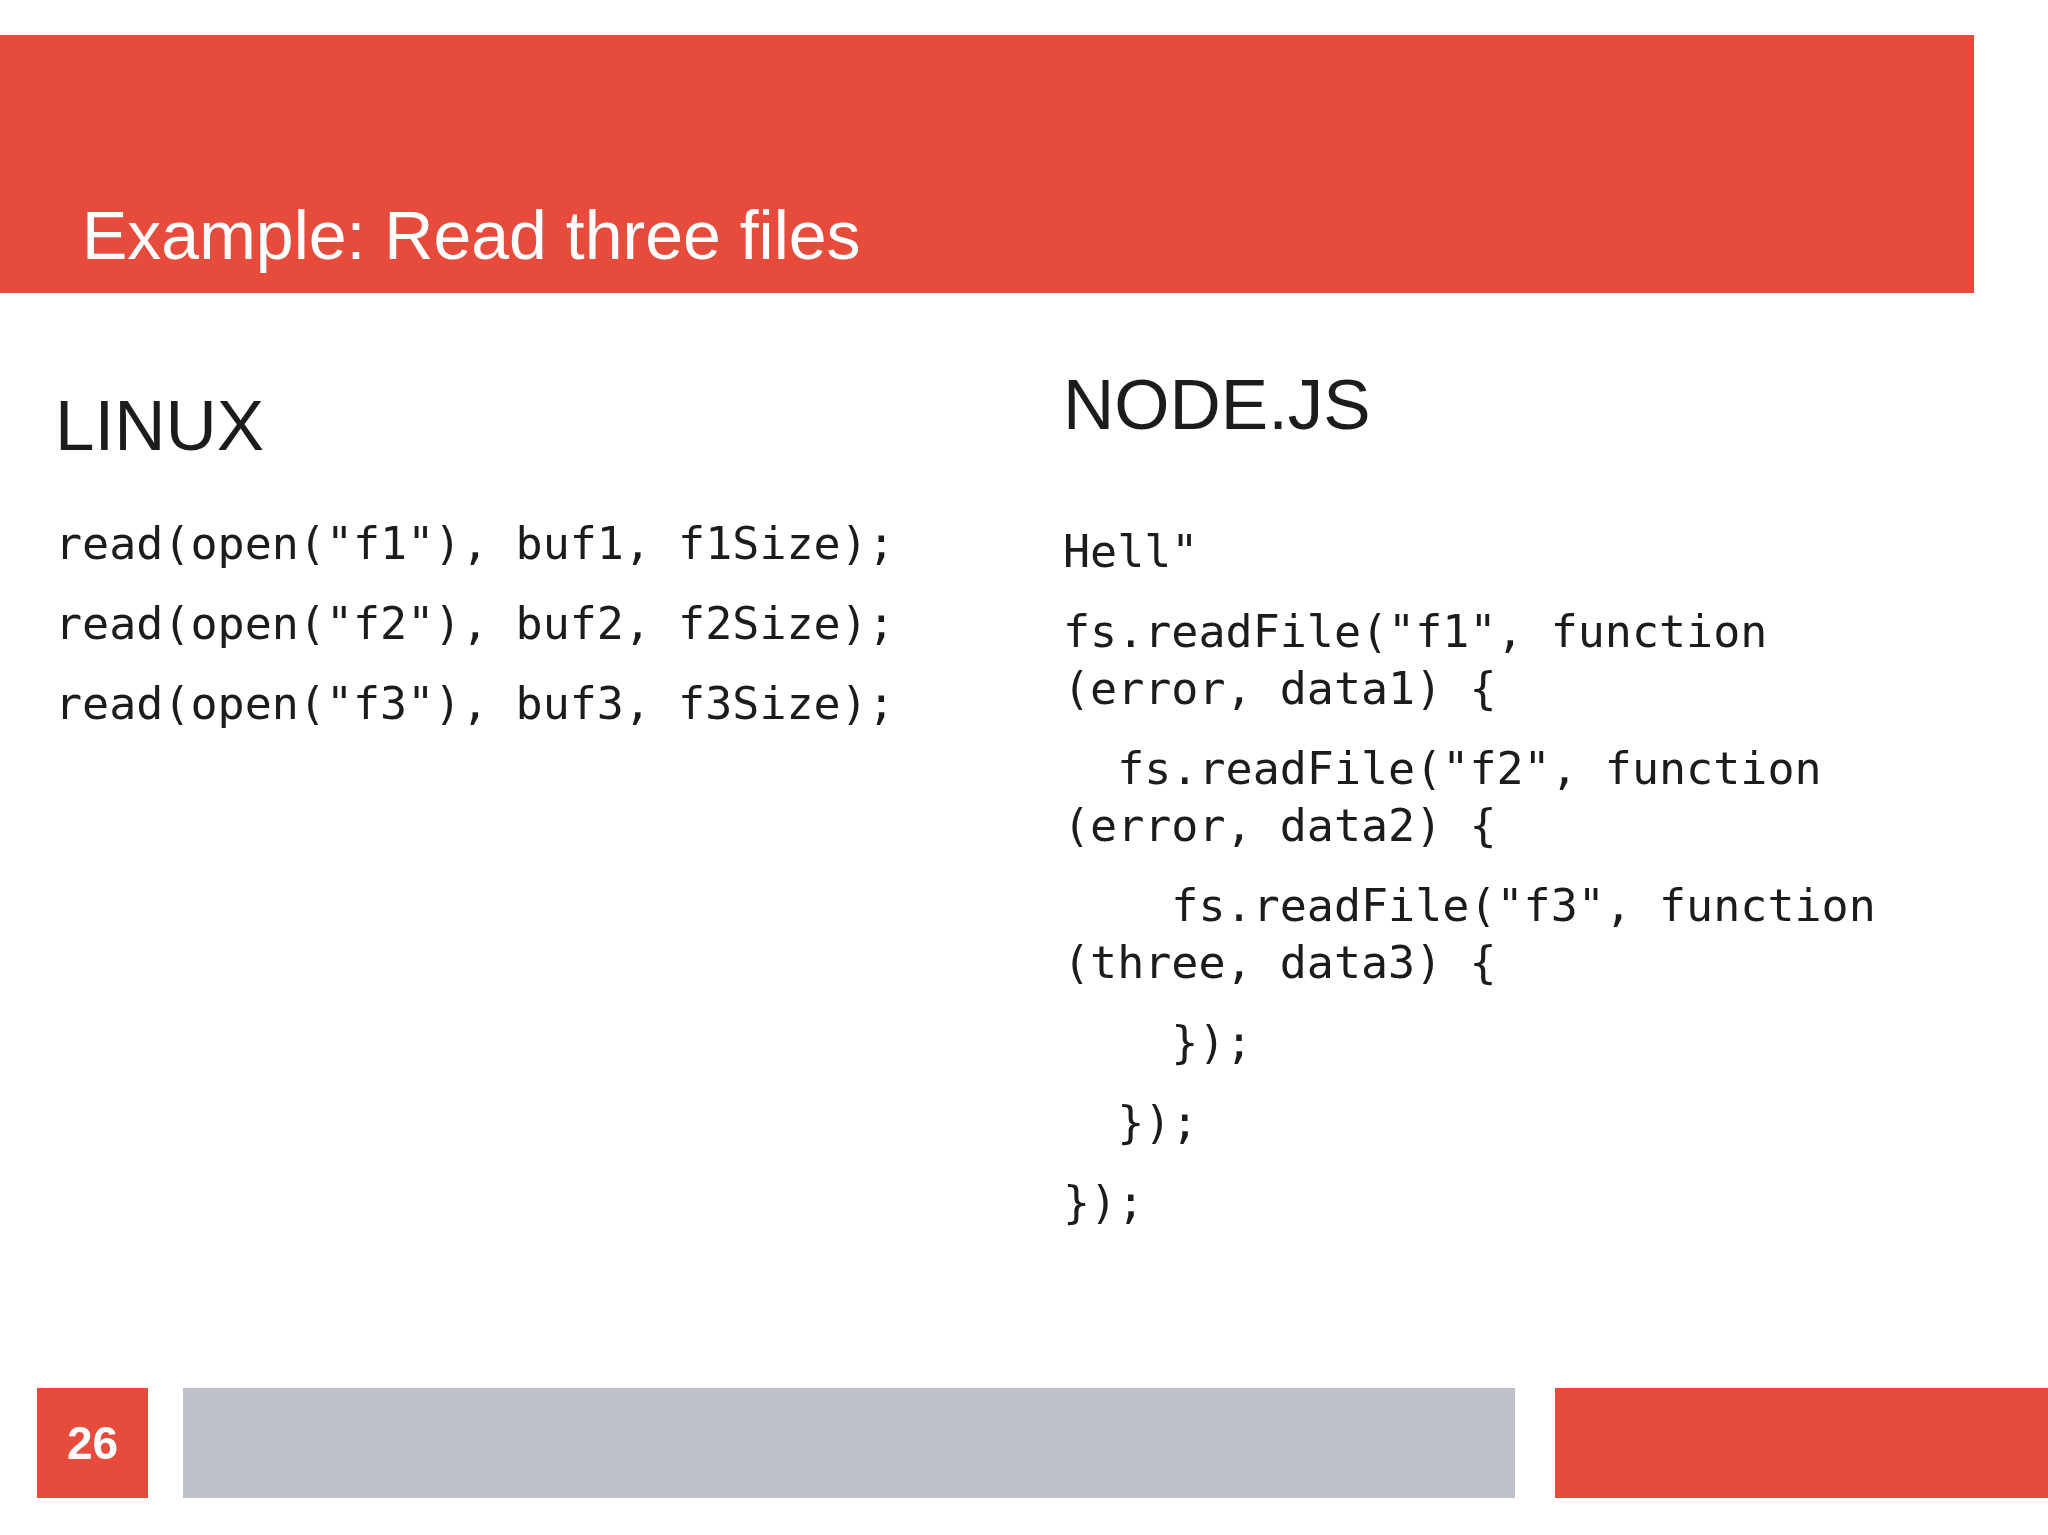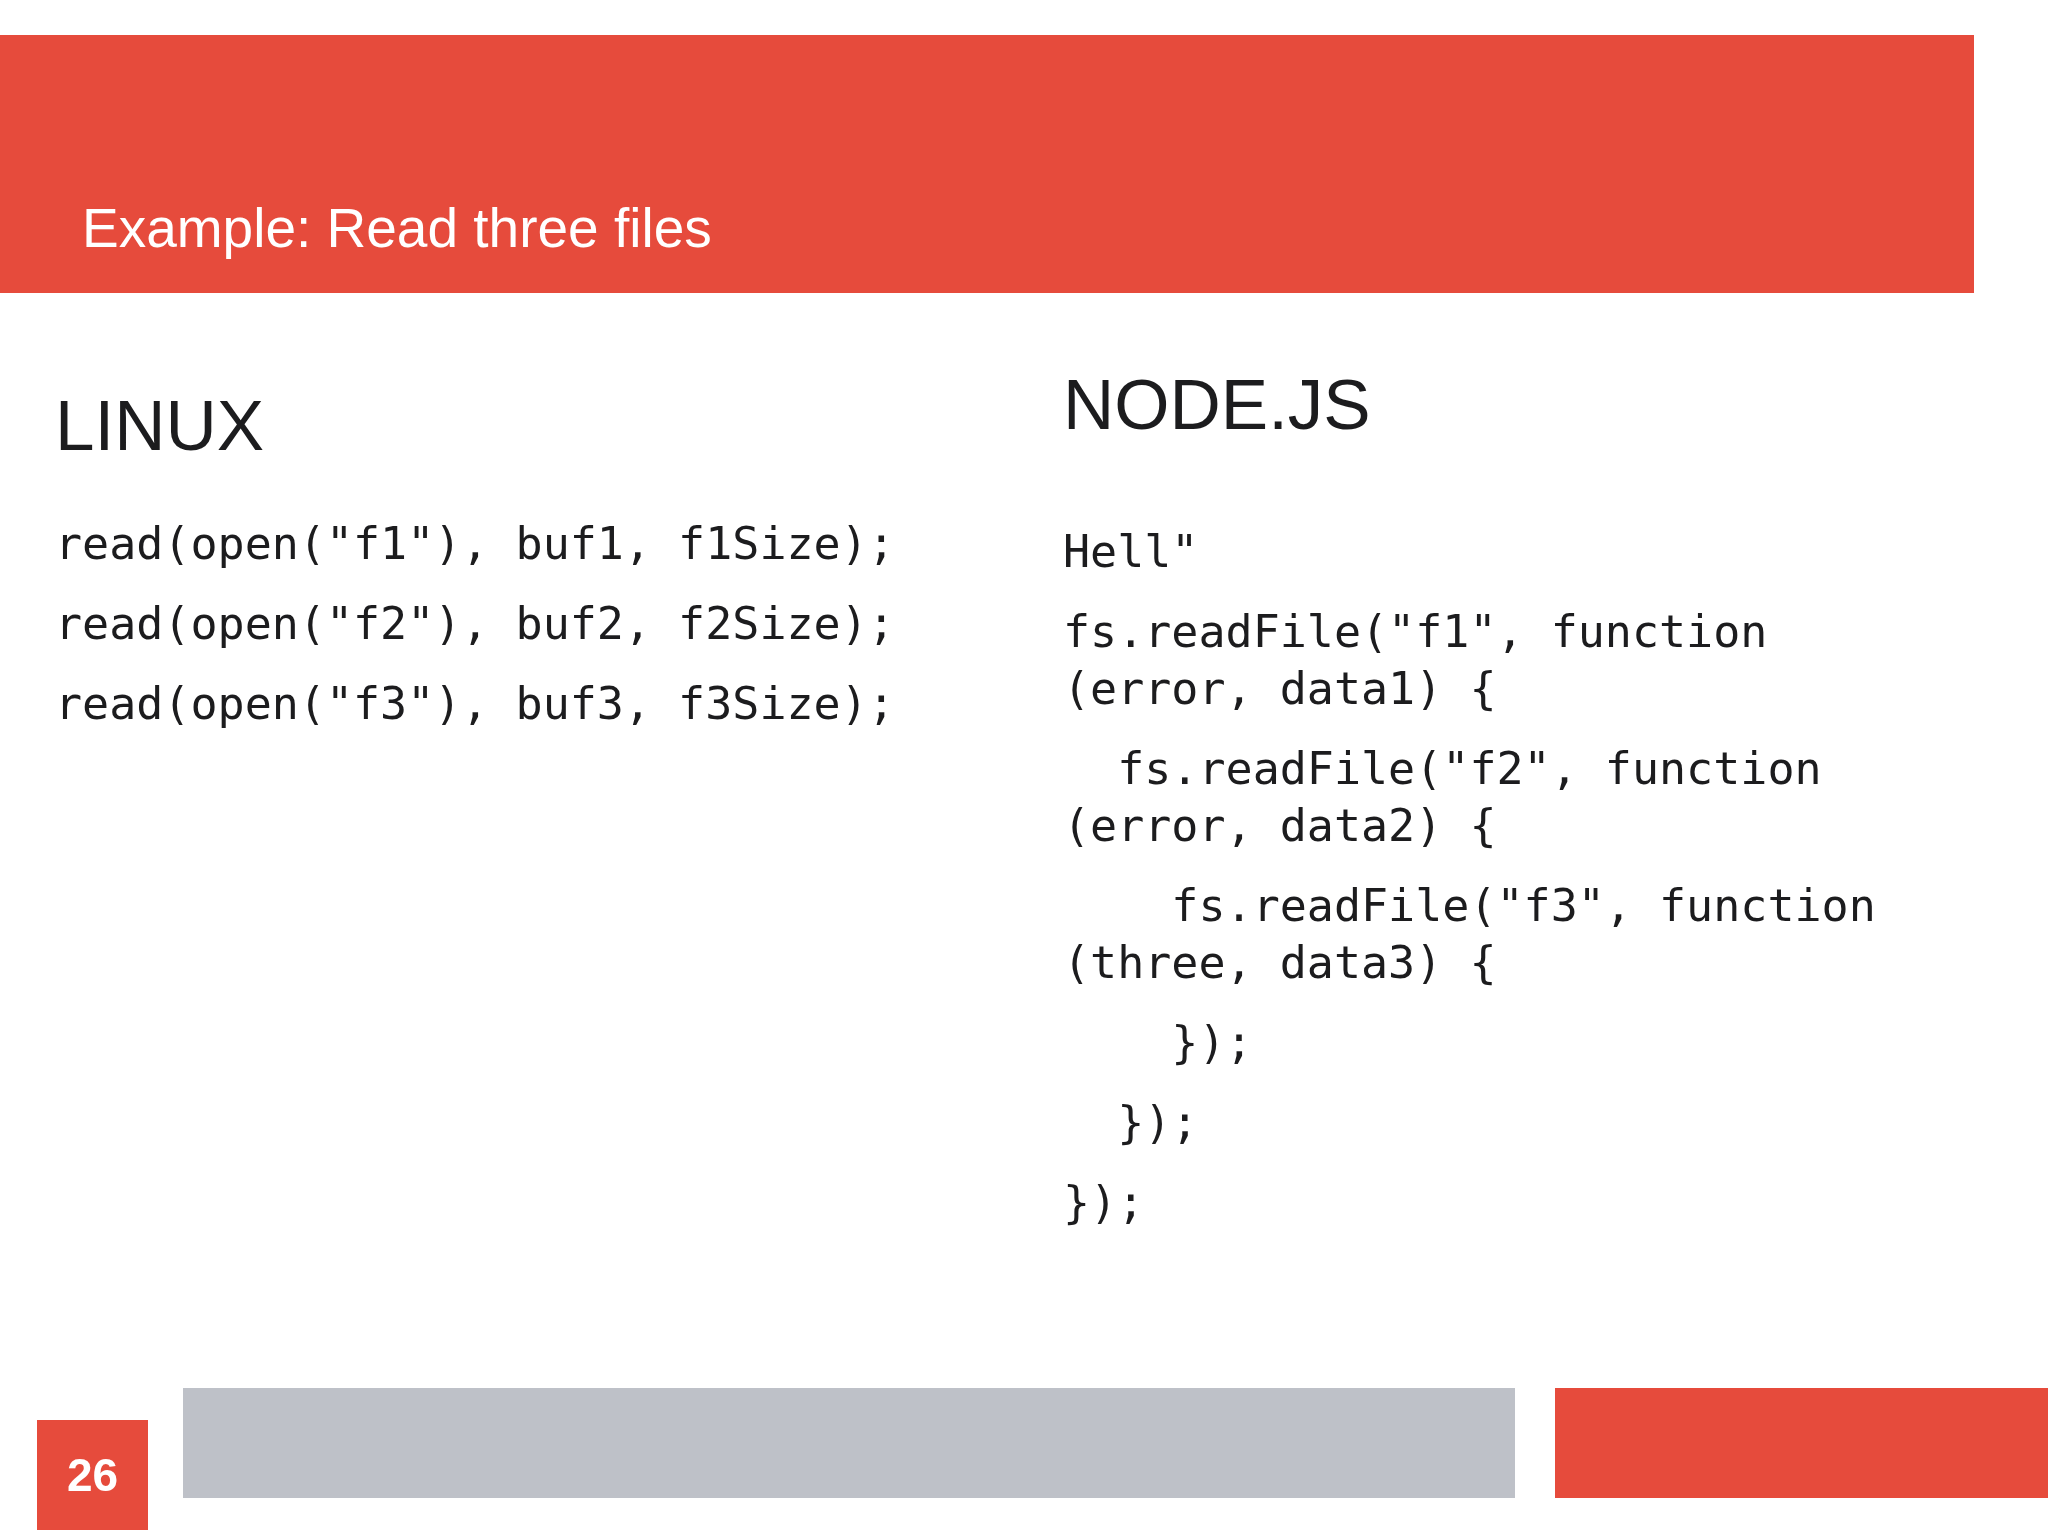--- a/index.html
+++ b/index.html
@@ -13,21 +13,21 @@
     background:#ffffff;color:#1c1c1e;overflow:hidden;
   }
 
   
   .title-bar{
     position:absolute;left:0;top:35px;width:1974px;height:258px;
     background:#e64b3c;
   }
   .slide-title{
     position:absolute;left:82px;top:166px;margin:0;
-    font-size:55px;font-weight:400;line-height:1;
+    font-size:68px;font-weight:400;line-height:1;
     color:#ffffff;letter-spacing:0;white-space:pre;
   }
 
   
   .col-heading{
     position:absolute;margin:0;
     font-size:71px;font-weight:400;line-height:1;
     color:#1c1c1e;letter-spacing:0;
   }
   .linux-heading{left:55px;top:390px;}
@@ -44,21 +44,21 @@
   .linux-code .code-line{line-height:80px;}
   .node-code{left:1063px;top:523px;}
   .node-code .code-line{line-height:57px;}
   .node-code .code-para{margin:0 0 23px 0;}
 
   
   .page-badge{
     position:absolute;left:37px;top:1388px;width:111px;height:110px;
     background:#e64b3c;color:#ffffff;
     font-size:46px;font-weight:700;
-    display:flex;align-items:center;justify-content:center;margin-top:32px;
+    display:flex;align-items:center;justify-content:center;
   }
   .footer-gray-bar{
     position:absolute;left:183px;top:1388px;width:1332px;height:110px;
     background:#bec1c8;
   }
   .footer-red-bar{
     position:absolute;left:1555px;top:1388px;width:493px;height:110px;
     background:#e64b3c;
   }
 </style>

